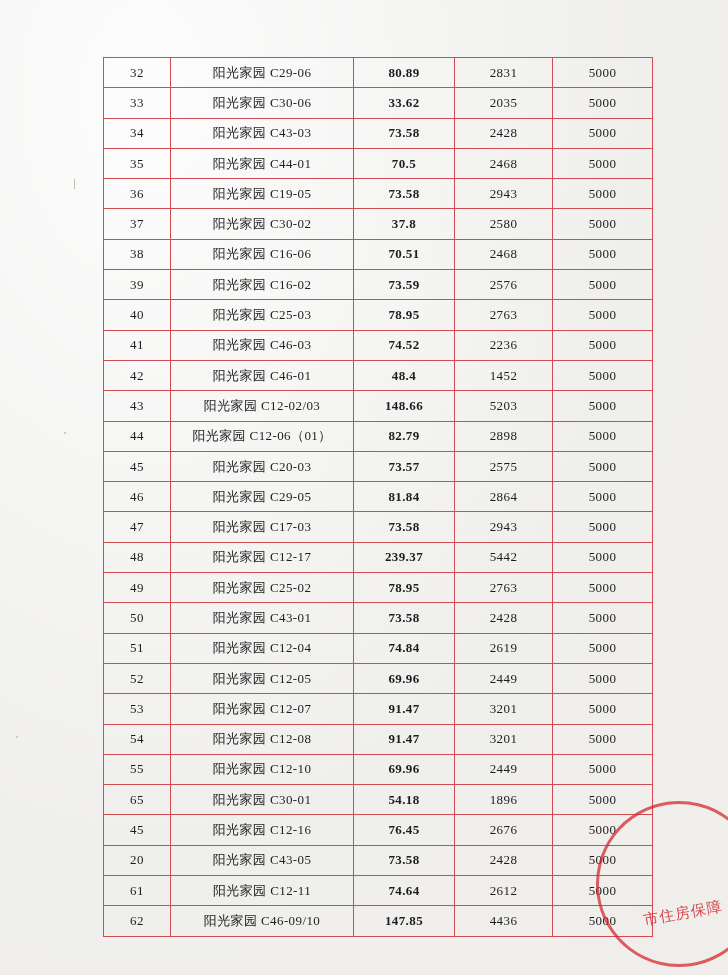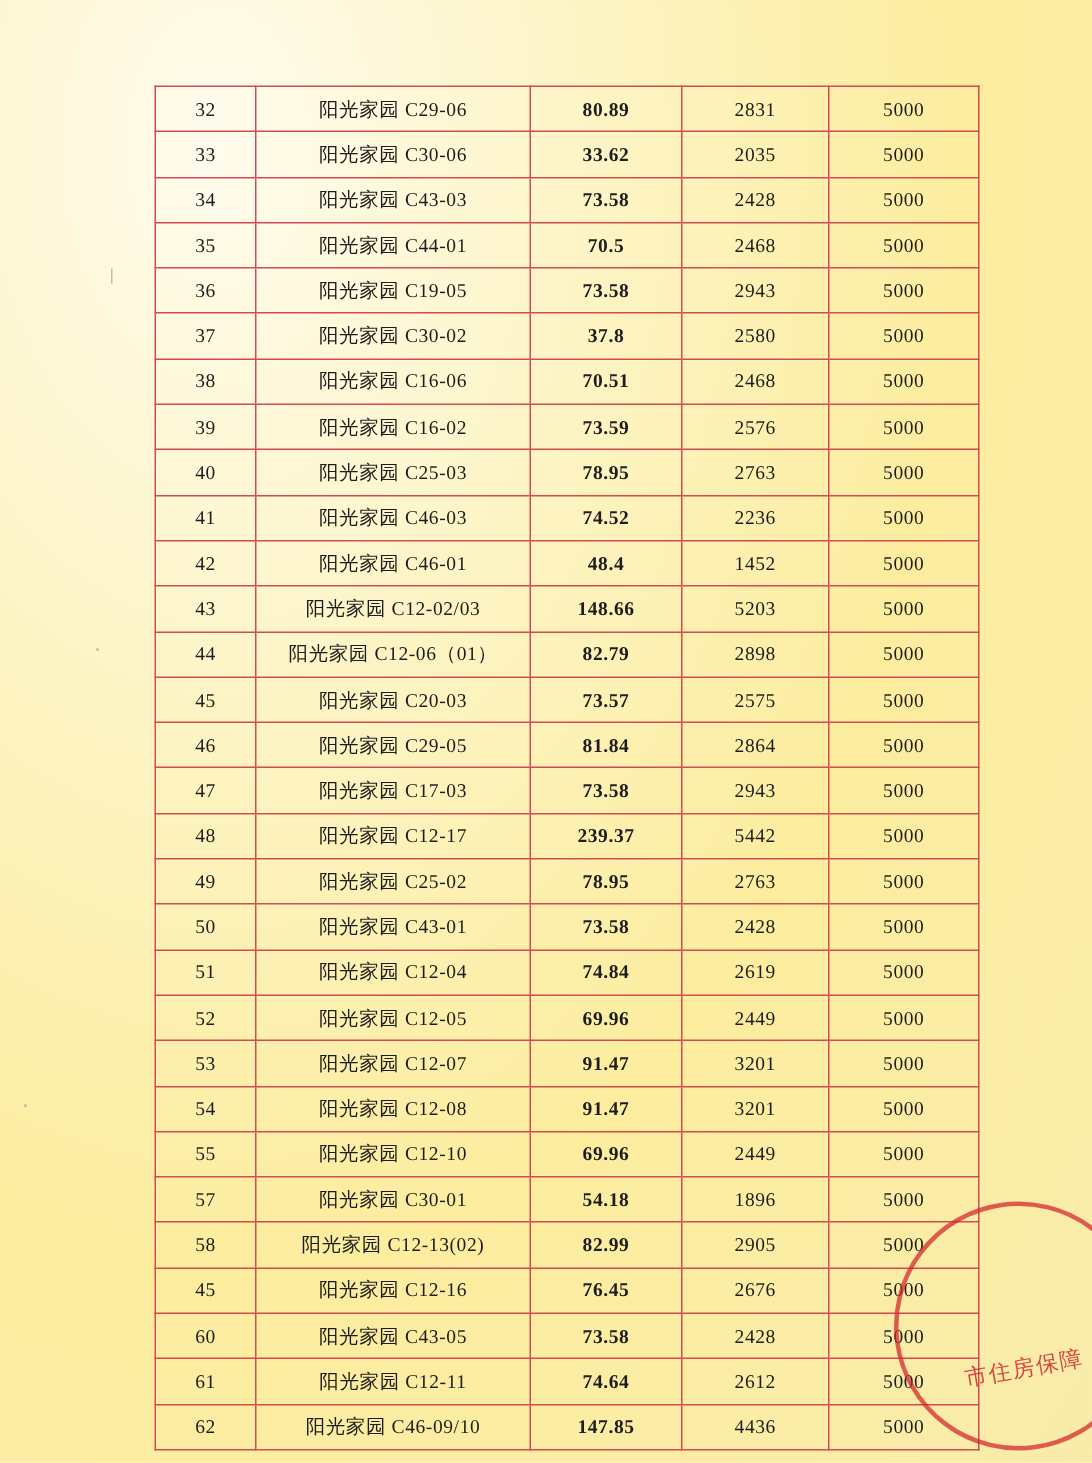--- a/index.html
+++ b/index.html
@@ -12,21 +12,21 @@
     height: 975px;
     position: relative;
     font-family: "Liberation Serif", serif;
     overflow: hidden;
   }
   .page {
     position: absolute;
     left: 0; top: 0;
     width: 728px;
     height: 975px;
-    background: #fde047;
+    background: #e5e5e5;
   }
   
   .paper-tint {
     position: absolute;
     inset: 0;
     background:
       radial-gradient(ellipse at 20% 10%, rgba(255,255,255,0.9) 0%, rgba(250,249,245,0.5) 60%, rgba(246,244,238,0.6) 100%);
     pointer-events: none;
   }
   .table-wrap {
@@ -274,42 +274,35 @@
             <td class="c-fee">5000</td>
           </tr>
           <tr>
             <td class="c-idx">55</td>
             <td class="c-name">阳光家园 C12-10</td>
             <td class="c-area">69.96</td>
             <td class="c-amt">2449</td>
             <td class="c-fee">5000</td>
           </tr>
           <tr>
-            <td class="c-idx">57</td>
+            <td class="c-idx">65</td>
             <td class="c-name">阳光家园 C30-01</td>
             <td class="c-area">54.18</td>
             <td class="c-amt">1896</td>
-            <td class="c-fee">5000</td>
-          </tr>
-          <tr>
-            <td class="c-idx">58</td>
-            <td class="c-name">阳光家园 C12-13(02)</td>
-            <td class="c-area">82.99</td>
-            <td class="c-amt">2905</td>
             <td class="c-fee">5000</td>
           </tr>
           <tr>
             <td class="c-idx">45</td>
             <td class="c-name">阳光家园 C12-16</td>
             <td class="c-area">76.45</td>
             <td class="c-amt">2676</td>
             <td class="c-fee">5000</td>
           </tr>
           <tr>
-            <td class="c-idx">60</td>
+            <td class="c-idx">20</td>
             <td class="c-name">阳光家园 C43-05</td>
             <td class="c-area">73.58</td>
             <td class="c-amt">2428</td>
             <td class="c-fee">5000</td>
           </tr>
           <tr>
             <td class="c-idx">61</td>
             <td class="c-name">阳光家园 C12-11</td>
             <td class="c-area">74.64</td>
             <td class="c-amt">2612</td>

